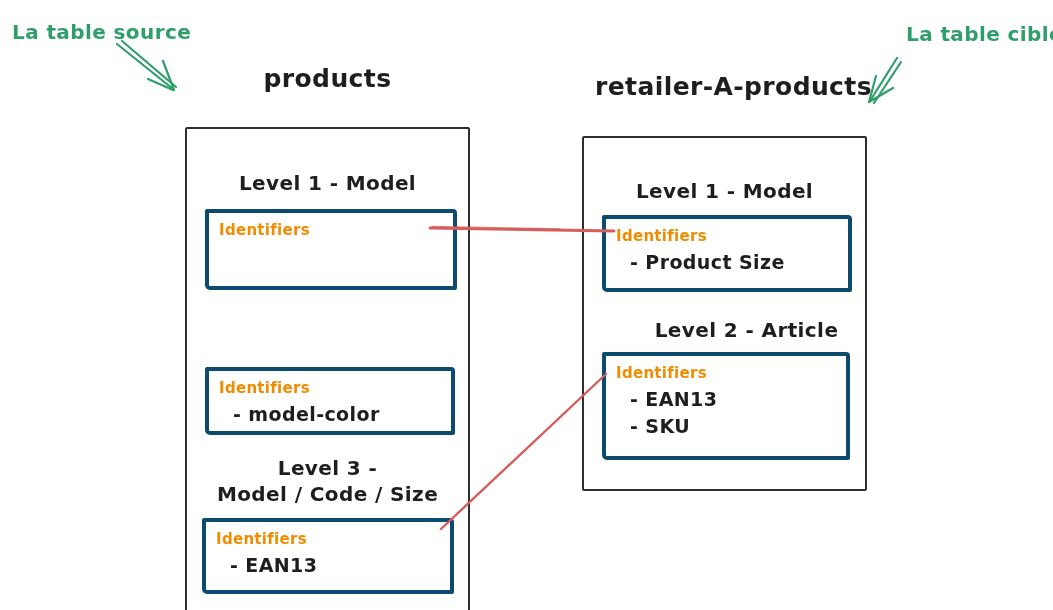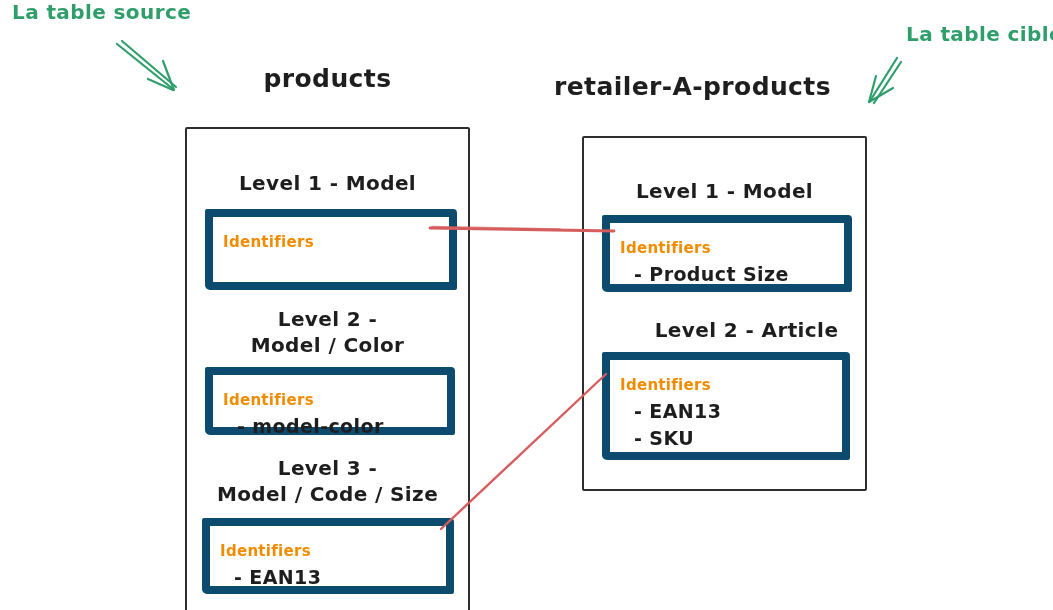--- a/index.html
+++ b/index.html
@@ -39,25 +39,25 @@
     position:absolute;
     left:0;right:0;
     text-align:center;
     font-size:20px;
     line-height:26px;
     font-weight:bold;
     color:#1e1e1e;
   }
   .id-box{
     position:absolute;
-    border:8px solid #0c4a6e;
+    border:4px solid #0c4a6e;
     border-radius:2px 4px 2px 5px;
     background:#ffffff;
     box-sizing:border-box;
-    padding:16px 10px 4px 10px;
+    padding:8px 10px 4px 10px;
   }
   .id-label{
     font-size:15px;
     font-weight:bold;
     color:#f08c00;
     letter-spacing:.3px;
   }
   .id-items{margin-top:4px;}
   .id-item{
     font-size:19px;
@@ -72,58 +72,54 @@
     left:0;top:0;
     pointer-events:none;
     z-index:5;
   }
 </style>
 </head>
 <body>
 
 <div id="canvas">
 
-  <div class="annotation hand" style="left:12px;top:0;">La table source</div>
+  <div class="annotation hand" style="left:12px;top:20px;">La table source</div>
   <div class="annotation hand" style="left:906px;top:22px;">La table cible</div>
 
   <div class="table-title hand" style="left:185px;top:64px;">products</div>
 
   <div class="outer-box" style="left:185px;top:99px;width:285px;height:489px;">
 
     <div class="level-heading hand" style="top:41px;">
       <span>Level 1 - Model</span>
     </div>
     <div class="id-box" style="left:18px;top:80px;width:252px;height:81px;">
       <div class="id-label">Identifiers</div>
     </div>
 
-    <div class="level-heading hand" style="top:177px;">
-      <span style="display:block;">Level 2 -</span>
-      <span style="display:block;">Model / Color</span>
-    </div>
     <div class="id-box" style="left:18px;top:238px;width:250px;height:68px;">
       <div class="id-label">Identifiers</div>
       <div class="id-items">
         <div class="id-item hand">- model-color</div>
       </div>
     </div>
 
     <div class="level-heading hand" style="top:326px;">
       <span style="display:block;text-align:center;">Level 3 -</span>
       <span style="display:block;">Model / Code / Size</span>
     </div>
     <div class="id-box" style="left:15px;top:389px;width:252px;height:76px;">
       <div class="id-label">Identifiers</div>
       <div class="id-items">
         <div class="id-item hand">- EAN13</div>
       </div>
     </div>
   </div>
 
-  <div class="table-title hand" style="left:550px;top:72px;">retailer-A-products</div>
+  <div class="table-title hand" style="left:591px;top:72px;">retailer-A-products</div>
 
   <div class="outer-box" style="left:582px;top:108px;width:285px;height:355px;">
 
     <div class="level-heading hand" style="top:40px;">
       <span>Level 1 - Model</span>
     </div>
     <div class="id-box" style="left:18px;top:77px;width:250px;height:77px;">
       <div class="id-label">Identifiers</div>
       <div class="id-items">
         <div class="id-item hand">- Product Size</div>

